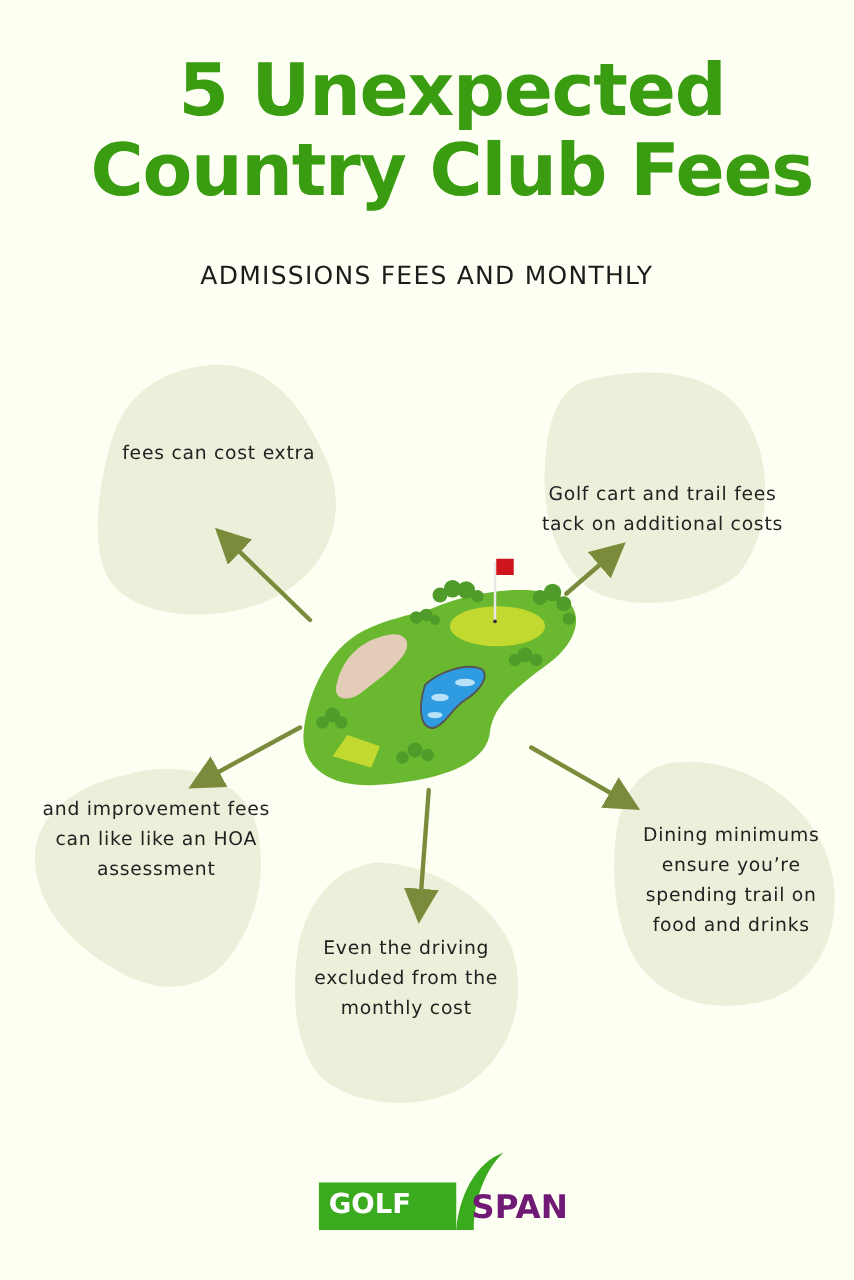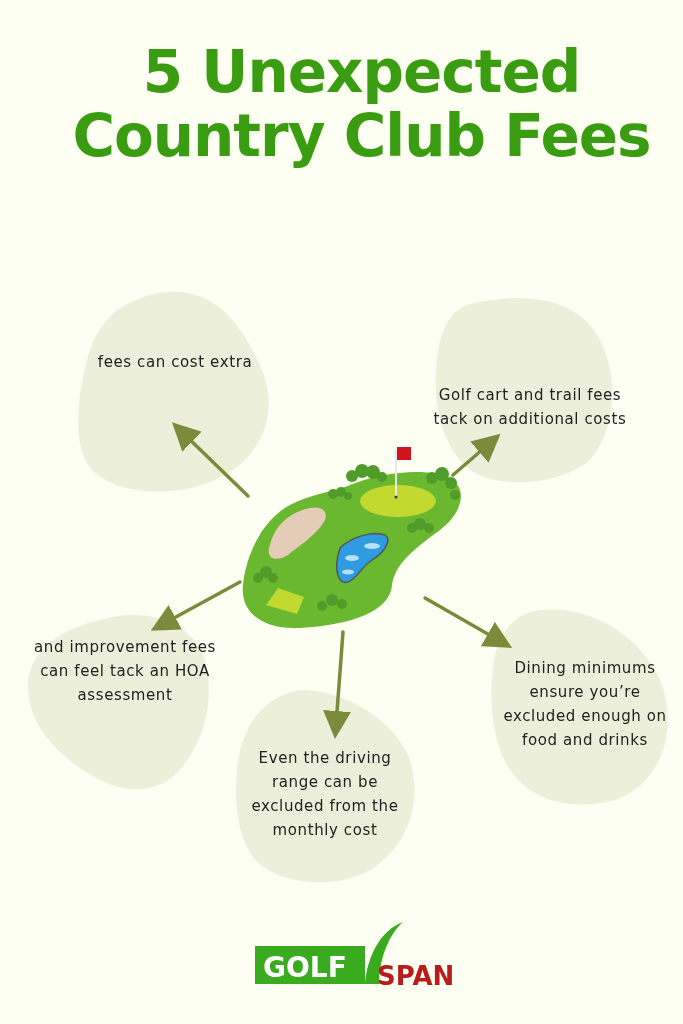--- a/index.html
+++ b/index.html
@@ -47,20 +47,21 @@
 </style>
 </head>
 <body>
 
 <div class="title">
   <div>5 Unexpected</div>
   <div>Country Club Fees</div>
 </div>
 
 <div class="subtitle">
+  <div>ADMISSIONS FEES AND MONTHLY</div>
 </div>
 
 <svg class="overlay" width="683" height="1024">
 
   <path d="M150,295 C210,280 240,320 262,370 C280,415 260,455 225,475 C185,498 120,498 92,470 C70,445 78,390 90,350 C100,320 120,303 150,295 Z" fill="#ecefda"></path>
 
   <path d="M470,304 C530,290 580,300 600,340 C620,380 615,430 590,460 C560,485 500,490 470,470 C440,445 432,400 437,360 C440,330 450,310 470,304 Z" fill="#ecefda"></path>
 
   <path d="M100,620 C150,605 195,625 205,660 C215,700 205,740 180,770 C160,792 130,795 100,780 C65,762 30,730 28,690 C26,655 55,630 100,620 Z" fill="#ecefda"></path>
 
@@ -133,38 +134,37 @@
   <div>fees can cost extra</div>
 </div>
 
 <div class="blob-text" style="left:410px; top:363px; width:240px;margin-top:20px;">
   <div>Golf cart and trail fees</div>
   <div>tack on additional costs</div>
 </div>
 
 <div class="blob-text" style="left:10px; top:635px; width:230px;">
   <div>and improvement fees</div>
-  <div>can feel tack an HOA</div>
+  <div>can like like an HOA</div>
   <div>assessment</div>
 </div>
 
 <div class="blob-text" style="left:225px; top:746px; width:200px;">
   <div>Even the driving</div>
-  <div>range can be</div>
   <div>excluded from the</div>
   <div>monthly cost</div>
 </div>
 
 <div class="blob-text" style="left:490px; top:656px; width:190px;">
   <div>Dining minimums</div>
   <div>ensure you’re</div>
-  <div>excluded enough on</div>
+  <div>spending trail on</div>
   <div>food and drinks</div>
 </div>
 
 <div class="logo">
   <svg width="205" height="70" style="position:absolute;left:0;top:0;">
     <rect x="0" y="28" width="110" height="38" fill="#3aaa1e"></rect>
     <path d="M110,66 C112,40 125,12 148,4 C135,15 124,40 124,66 Z" fill="#3aaa1e"></path>
   </svg>
-  <span style="position:absolute; left:8px; top:33px; color:#fff; font-family:'DejaVu Sans', sans-serif; font-weight:bold; font-size:28px; letter-spacing:0px;">GOLF</span>
-  <span style="position:absolute; left:122px; top:33px; color:#b91c1c; font-family:'DejaVu Sans', sans-serif; font-weight:bold; font-size:26px;margin-top:10px;">SPAN</span>
+  <span style="position:absolute; left:8px; top:33px; color:#fff; font-family:'DejaVu Sans', sans-serif; font-weight:bold; font-size:22px; letter-spacing:0px;">GOLF</span>
+  <span style="position:absolute; left:122px; top:33px; color:#701a75; font-family:'DejaVu Sans', sans-serif; font-weight:bold; font-size:26px;">SPAN</span>
 </div>
 
 </body></html>

